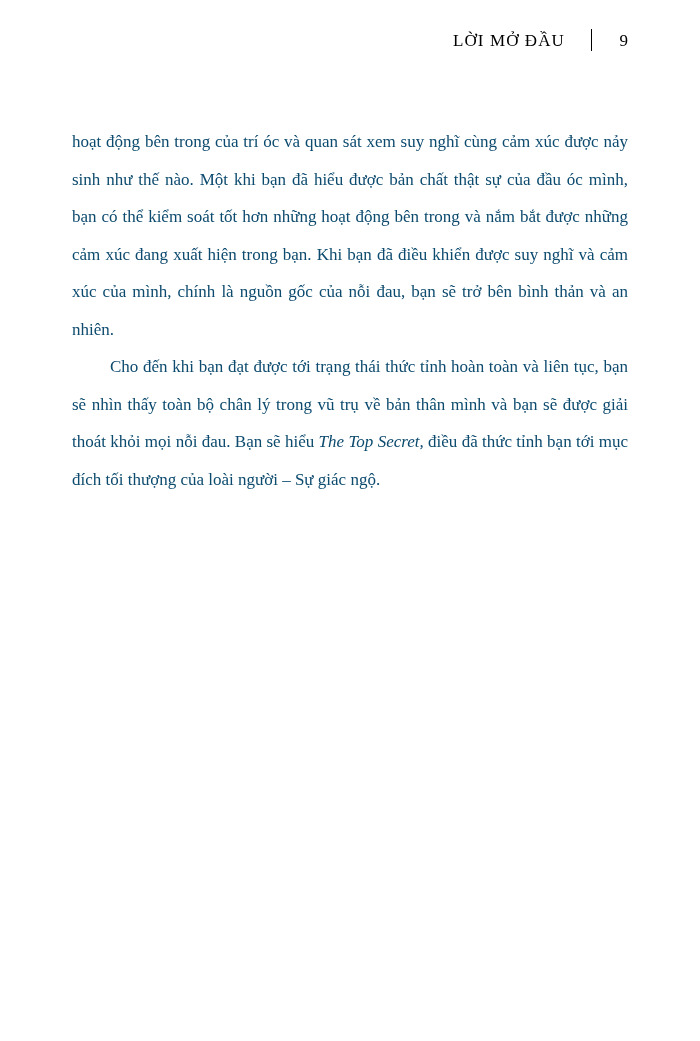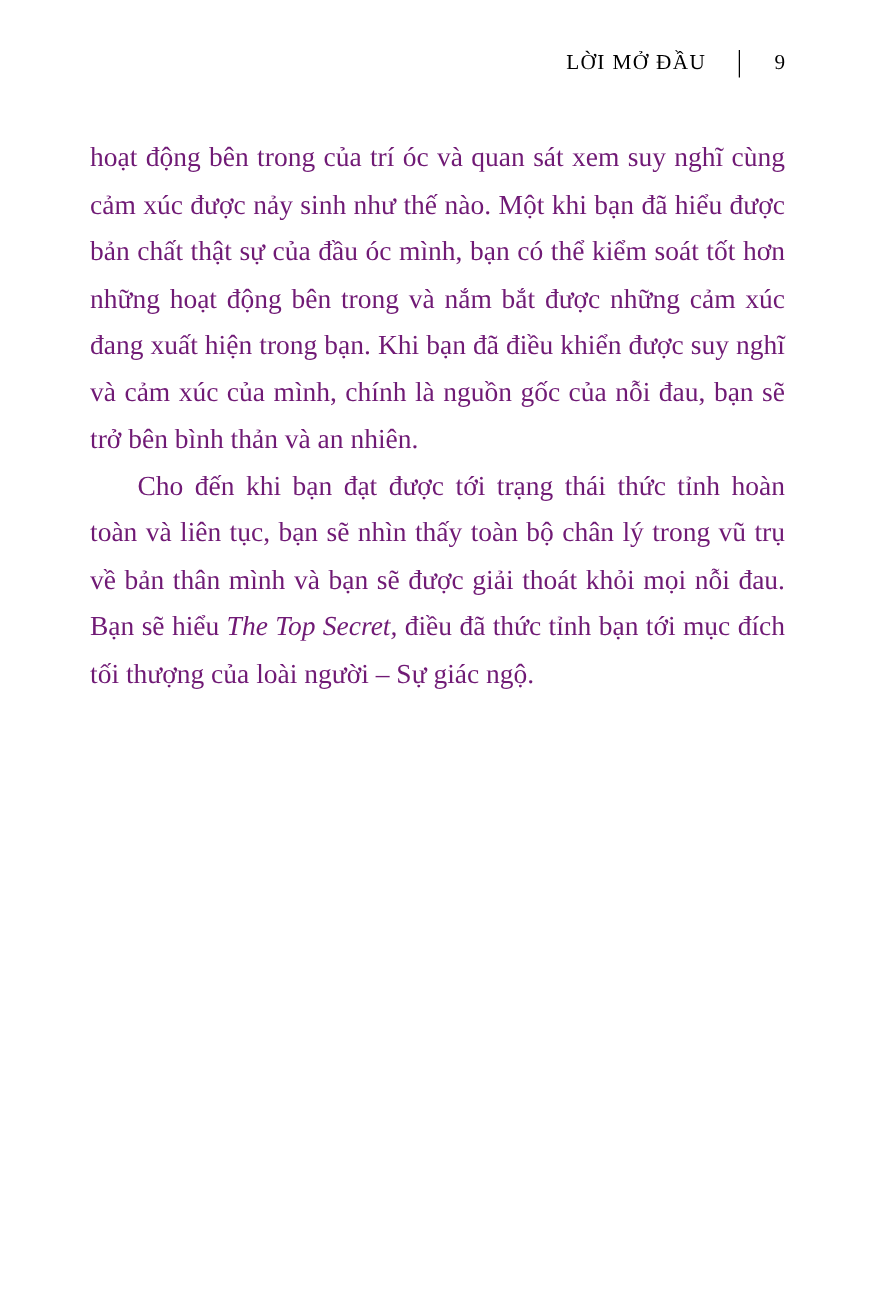--- a/index.html
+++ b/index.html
@@ -16,26 +16,26 @@
   }
   .page {
     position: relative;
     width: 700px;
     height: 1041px;
     box-sizing: border-box;
     padding: 0;
   }
   .running-head {
     position: absolute;
-    top: 40px;
+    top: 21px;
     left: 72px;
     right: 72px;
     height: 30px;
     display: flex;
-    align-items: flex-start;
+    align-items: flex-end;
     justify-content: flex-end;
     gap: 0;
   }
   .running-head-title {
     font-family: "Liberation Serif", serif;
     font-size: 17px;
     letter-spacing: 1.1px;
     font-weight: 400;
     color: #000000;
     text-transform: uppercase;
@@ -54,27 +54,27 @@
     min-width: 14px;
     text-align: right;
   }
   .body-text {
     position: absolute;
     top: 107px;
     left: 72px;
     width: 556px;
   }
   .body-text p {
-    margin: 0 0 0 0;
-    font-size: 22px;
+    margin: 16px 0 0 0;
+    font-size: 17px;
     line-height: 37.5px;
     text-align: justify;
     text-justify: inter-word;
     hyphens: none;
-    color: #701a75;
+    color: #0c4a6e;
   }
   .body-text p.indent {
     text-indent: 38px;
   }
   .body-text p + p {
     margin-top: 0;
   }
   em {
   }
 </style>

